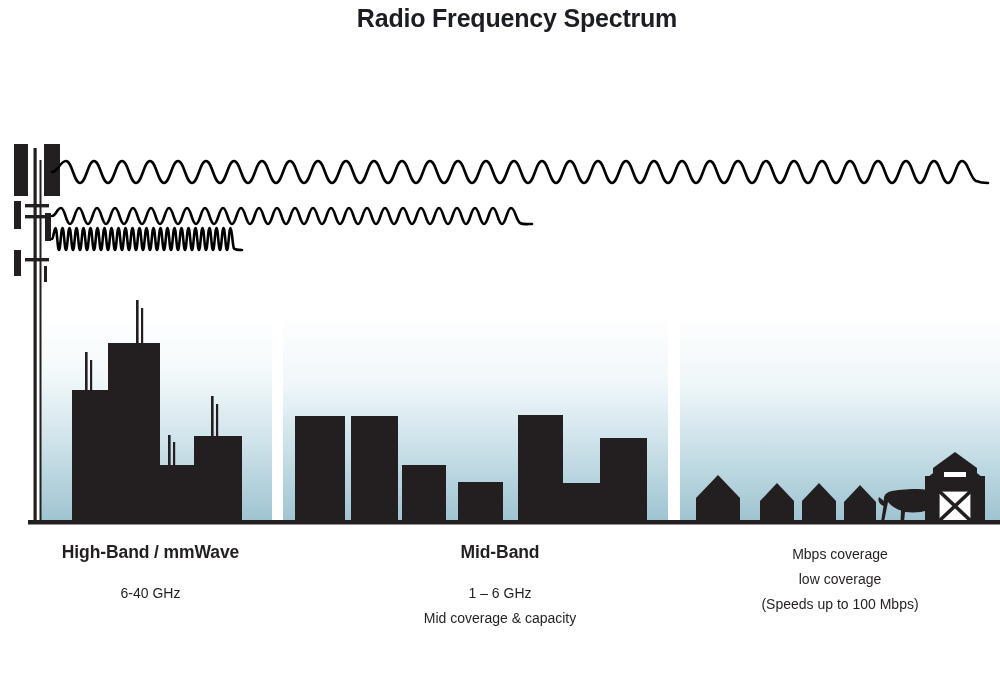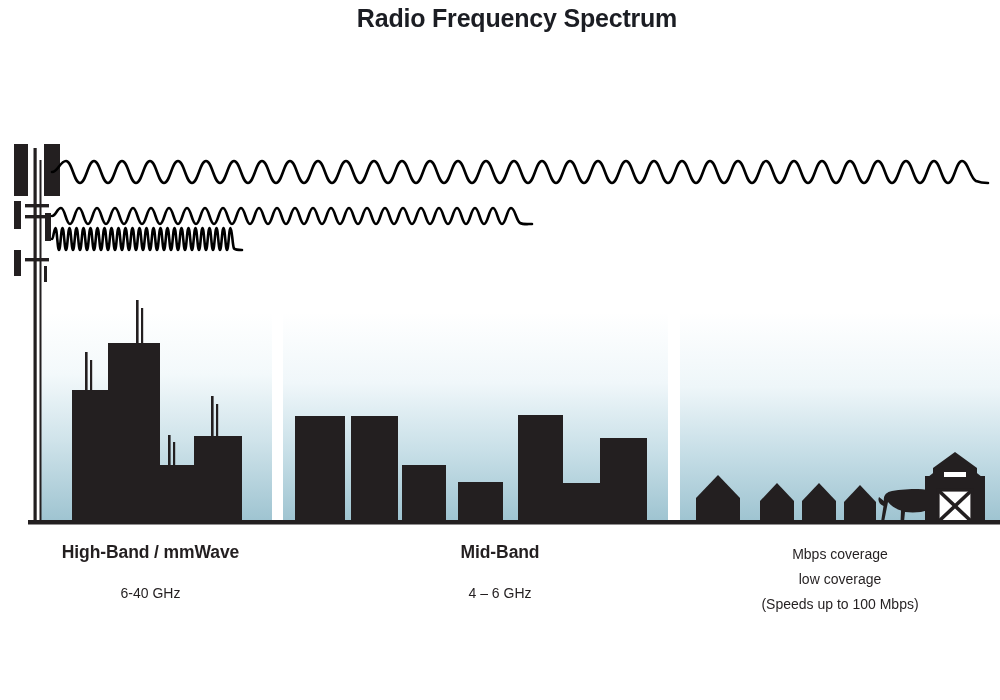--- a/index.html
+++ b/index.html
@@ -239,21 +239,22 @@
     <div class="col" id="col-high">
       <div class="col-head">High-Band / mmWave</div>
       <div class="col-lines">
         <div>6-40 GHz</div>
       </div>
     </div>
 
     <div class="col" id="col-mid">
       <div class="col-head">Mid-Band</div>
       <div class="col-lines">
-        <div>4 – 6 GHz</div>
+        <div>1 – 6 GHz</div>
+        <div>Mid coverage &amp; capacity</div>
       </div>
     </div>
 
     <div class="col" id="col-low">
       <div class="col-lines">
         <div>Mbps coverage</div>
         <div>low coverage</div>
         <div>(Speeds up to 100 Mbps)</div>
       </div>
     </div>

